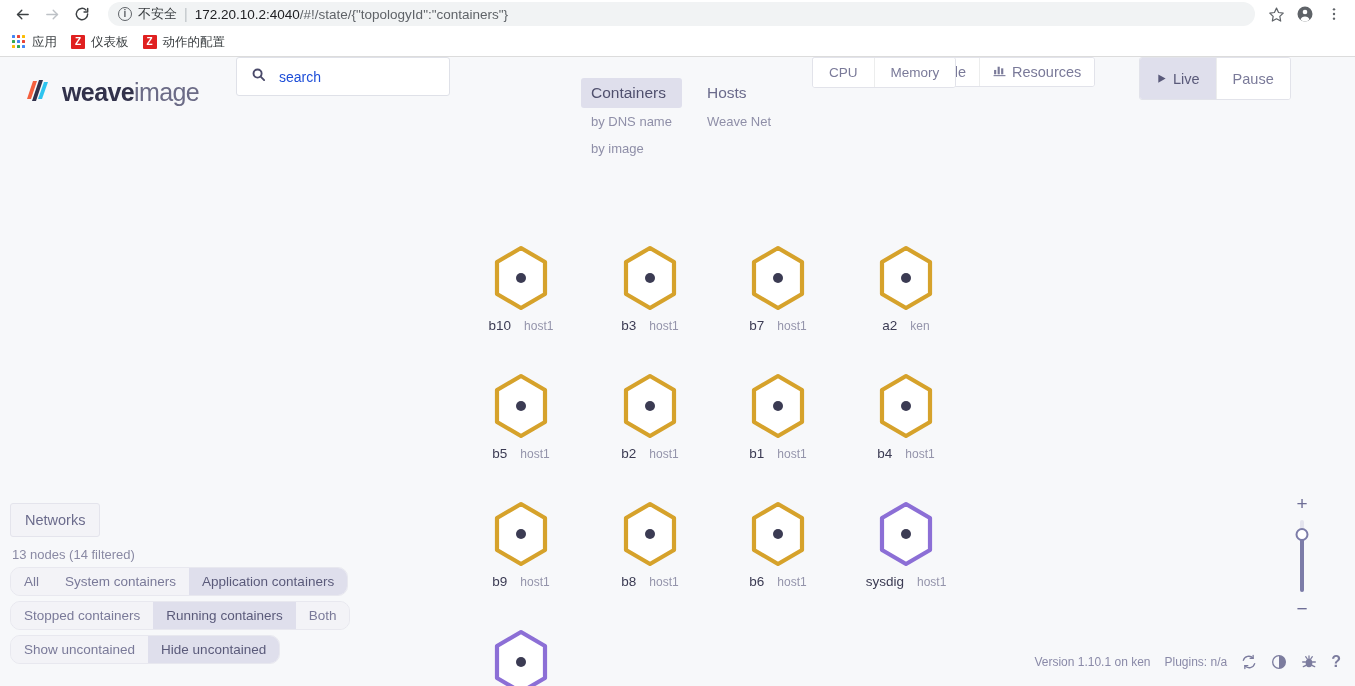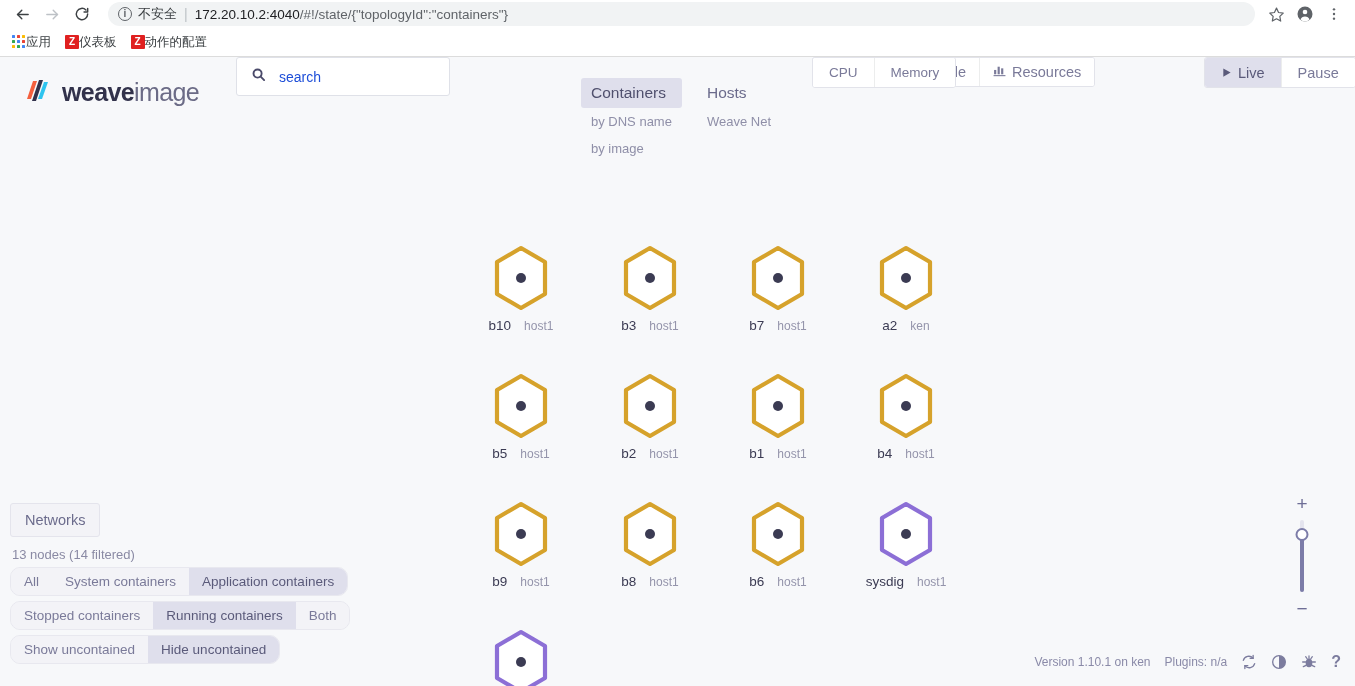--- a/index.html
+++ b/index.html
@@ -48,21 +48,21 @@
   .omni-url .host { color: #202124; }
 
   .chrome-icons { display: flex; align-items: center; gap: 3px; padding-right: 8px; }
   .c-icon { width: 26px; height: 24px; display: flex; align-items: center; justify-content: center; color: #5f6368; }
 
   .bookmarks-row {
     position: absolute; top: 28px; left: 0; width: 1355px; height: 28px;
     display: flex; align-items: center; padding-left: 6px; gap: 2px;
   }
   .bm-item {
-    display: flex; align-items: center; 
+    display: flex; align-items: center; gap: 6px;
     padding: 3px 6px; border-radius: 3px;
     font-size: 12.5px; color: #3c4043;
   }
   .apps-grid { width: 14px; height: 14px; display: grid; grid-template-columns: repeat(3,1fr); grid-template-rows: repeat(3,1fr); gap: 1.5px; }
   .apps-grid i { display: block; width: 3px; height: 3px; border-radius: 0.5px; }
   .z-favicon {
     width: 14px; height: 14px; background: #e02020; color: #fff;
     font-size: 10px; font-weight: bold; line-height: 14px; text-align: center;
     border-radius: 1px; font-family: "Liberation Sans", sans-serif;
   }
@@ -110,21 +110,21 @@
     padding: 0 13px; height: 100%;
     font-size: 14.5px; color: #7a7a99; white-space: nowrap;
     background: #fff;
   }
   .seg.active { background: #dfdfec; color: #5a5a7a; }
   .seg + .seg { border-left: 1px solid #eceded; }
 
   .view-modes { left: 812px; top: 74px - 57px; height: 30px; }
   .metric-modes { left: 812px; top: 115px - 57px; height: 31px; }
   .metric-modes .seg { font-size: 13.5px; padding: 0 16px; }
-  .live-modes { left: 1204px; top: 74px - 57px; height: 31px; }
+  .live-modes { left: 1139px; top: 74px - 57px; height: 43px; }
   .live-modes .seg { padding: 0 16px; font-size: 14.5px; }
 
   
   .graph { position: absolute; left: 0; top: 0; width: 1355px; height: 629px; }
   .node { position: absolute; width: 0; height: 0; }
   .hexwrap { position: absolute; left: -31px; top: -34px; width: 62px; height: 68px; }
   .node-labels {
     position: absolute; top: 40px; left: 0;
     transform: translateX(-50%);
     display: flex; align-items: baseline; gap: 13px;

